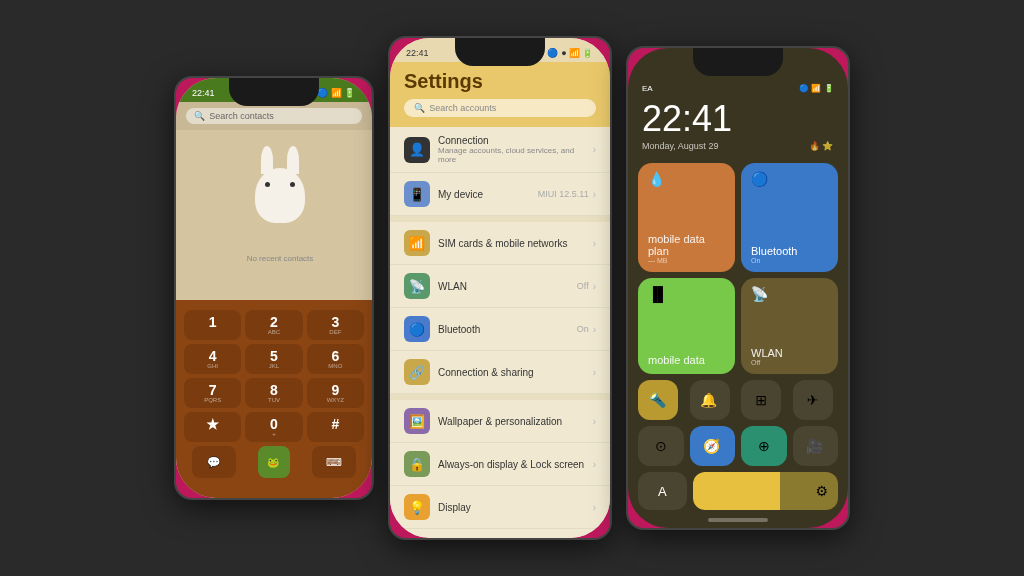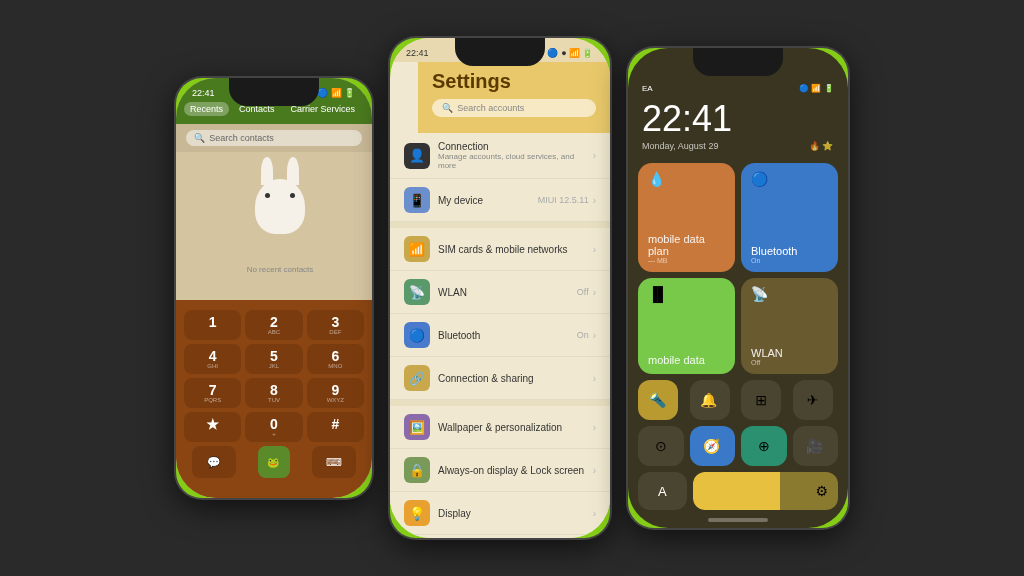--- a/index.html
+++ b/index.html
@@ -10,22 +10,22 @@
       display: flex;
       align-items: center;
       justify-content: center;
       gap: 18px;
       font-family: 'Arial', sans-serif;
       overflow: hidden;
     }
 
     
     .phone {
-      background: #84cc16;
-      border-radius: 26px;
+      background: #be185d;
+      border-radius: 16px;
       position: relative;
       box-shadow: 0 0 0 2px #444, 0 8px 32px rgba(0,0,0,0.7);
       overflow: hidden;
     }
     .phone::before {
       content: '';
       position: absolute;
       top: 0; left: 50%;
       transform: translateX(-50%);
       width: 90px; height: 28px;
@@ -207,22 +207,21 @@
     .phone2 .status-bar {
       background: #e8d9b0;
       color: #333;
       font-size: 9px;
       padding: 10px 16px 4px;
       display: flex;
       justify-content: space-between;
     }
     .phone2 .settings-header {
       background: #e8c86a;
-      padding: 8px 14px 16px;
-      margin-left: 28px;
+      padding: 8px 14px 10px;
     }
     .phone2 .settings-title {
       font-size: 20px;
       font-weight: bold;
       color: #5a3a00;
     }
     .phone2 .settings-search {
       background: rgba(255,255,255,0.6);
       border-radius: 14px;
       padding: 4px 10px;
@@ -446,25 +445,20 @@
 <body>
 
 <div class="phone phone1">
   <div class="screen">
 
     <div class="status-bar">
       <span>22:41</span>
       <span>🔵 📶 🔋</span>
     </div>
 
-    <div class="tabs-row">
-      <div class="tab active">Recents</div>
-      <div class="tab">Contacts</div>
-      <div class="tab">Carrier Services</div>
-    </div>
 
     <div class="search-row">
       <div class="search-box">
         <span>🔍</span>
         <span>Search contacts</span>
       </div>
     </div>
 
     <div class="contacts-area">
       <div class="rabbit-img">

